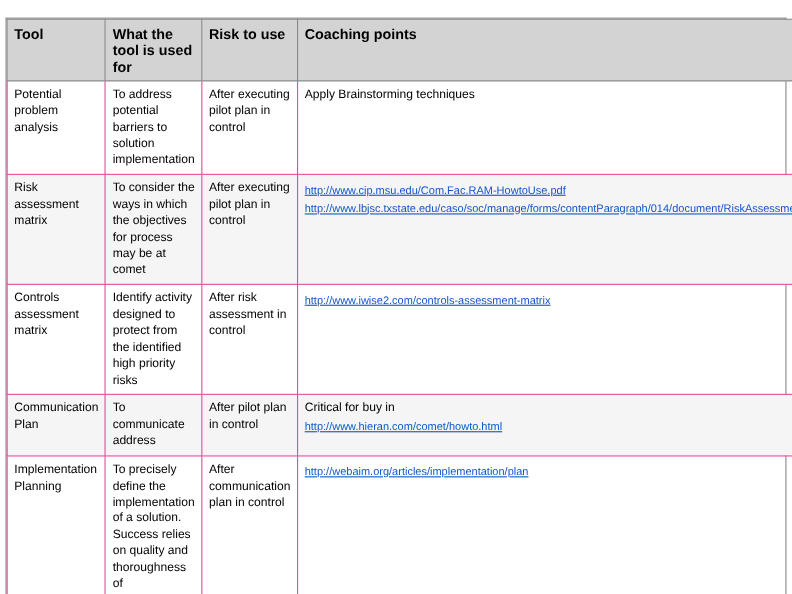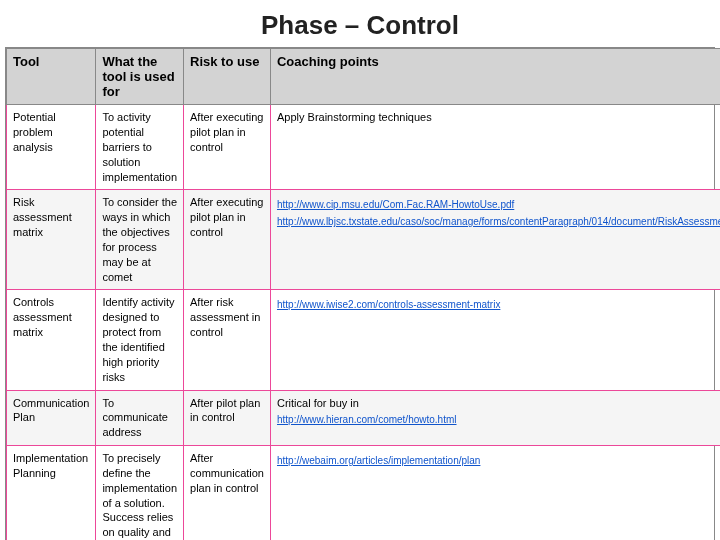--- a/index.html
+++ b/index.html
@@ -61,37 +61,36 @@
       text-decoration: underline;
       font-size: 10px;
       display: block;
       margin-top: 3px;
     }
   </style>
 </head>
 <body>
 
 <div class="title-block">
-  <h1>Phase – Control</h1>
 </div>
 
 <div class="table-container">
   <table>
     <thead>
       <tr>
         <th>Tool</th>
         <th>What the tool is used for</th>
         <th>Risk to use</th>
         <th>Coaching points</th>
       </tr>
     </thead>
     <tbody id="table-body">
     <tr>
           <td>Potential problem analysis</td>
-          <td>To activity potential barriers to solution implementation</td>
+          <td>To address potential barriers to solution implementation</td>
           <td>After executing pilot plan in control</td>
           <td><span>Apply Brainstorming techniques</span></td>
         </tr>
         <tr>
           <td>Risk assessment matrix</td>
           <td>To consider the ways in which the objectives for process may be at comet</td>
           <td>After executing pilot plan in control</td>
           <td>
             <a href="#" class="link">http://www.cip.msu.edu/Com.Fac.RAM-HowtoUse.pdf</a>
             <a href="#" class="link">http://www.lbjsc.txstate.edu/caso/soc/manage/forms/contentParagraph/014/document/RiskAssessmentMatrix.pdf</a>

